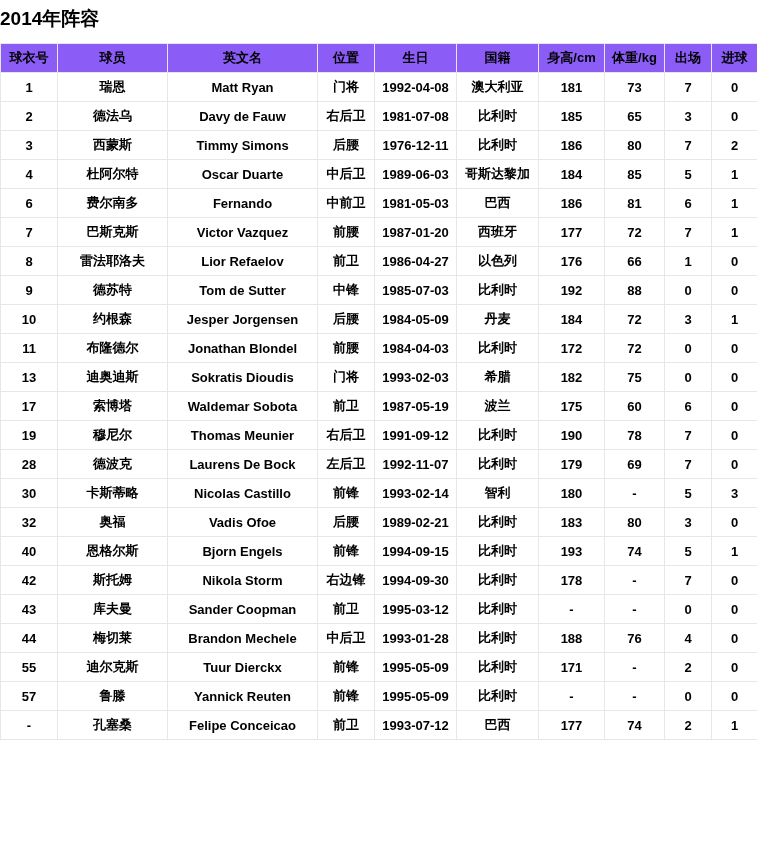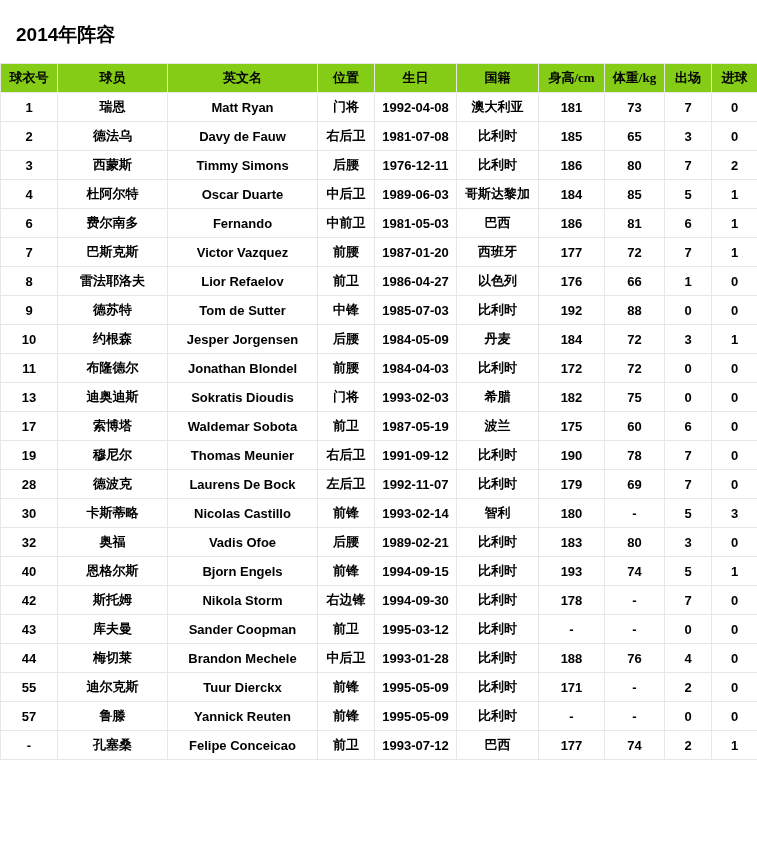--- a/index.html
+++ b/index.html
@@ -11,21 +11,21 @@
     height: 854px;
     background: #ffffff;
     color: #000000;
     font-family: "Liberation Sans", "DejaVu Sans", sans-serif;
     overflow: hidden;
   }
   .page-title {
     font-size: 19px;
     font-weight: 700;
     line-height: 24px;
-    margin: 16px;
+    margin: 0;
     padding: 7px 0 0 0;
   }
   table.roster {
     border-collapse: collapse;
     table-layout: fixed;
     width: 757px;
     margin-top: 12px;
   }
   table.roster th,
   table.roster td {
@@ -34,22 +34,21 @@
     padding: 0 2px;
     text-align: center;
     vertical-align: middle;
     font-size: 13px;
     font-weight: 700;
     color: #000000;
     white-space: nowrap;
     overflow: hidden;
   }
   table.roster thead th {
-    background: #84cc16;
-    font-family: Liberation Serif, serif;
+    background: #8b5cf6;
   }
   table.roster tbody td {
     background: #ffffff;
   }
 </style>
 </head>
 <body>
 
 <h2 class="page-title">2014年阵容</h2>
 

